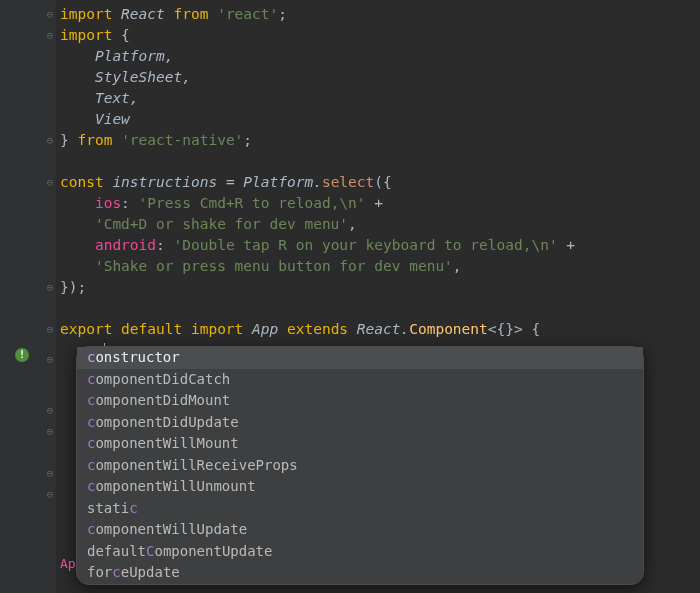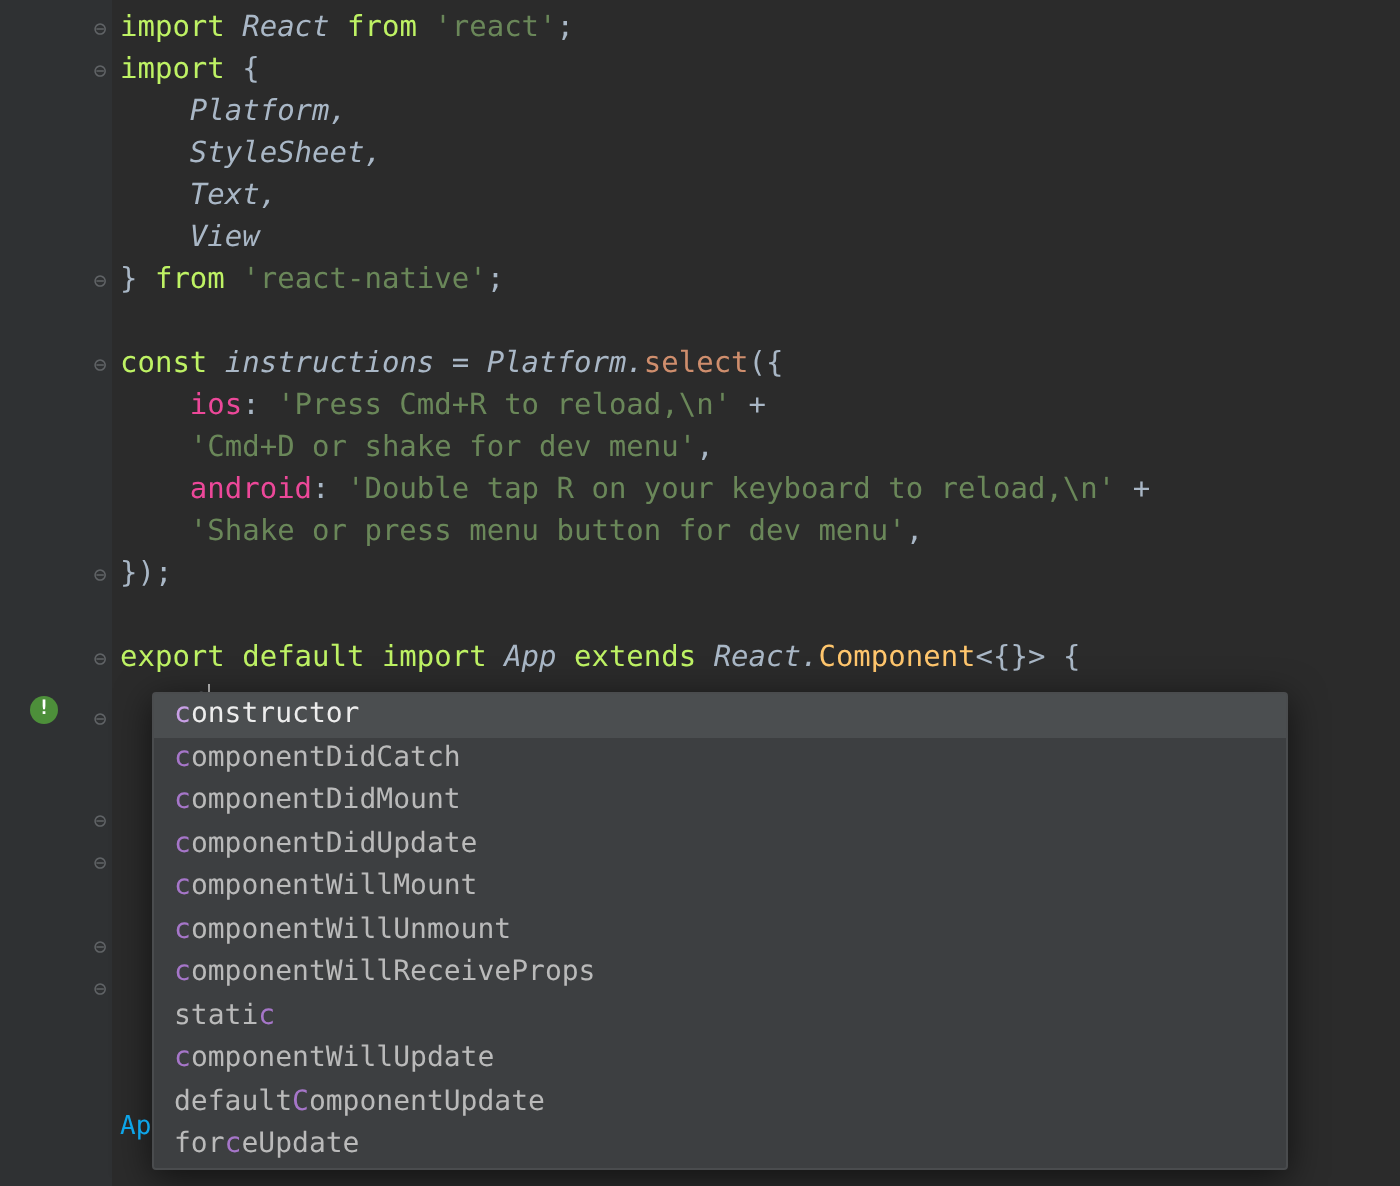--- a/index.html
+++ b/index.html
@@ -60,21 +60,21 @@
   .code {
     position: absolute;
     left: 56px;
     top: 0;
     right: 0;
     padding-left: 4px;
     padding-top: 4px;
     white-space: pre;
     line-height: 21px;
   }
-  .kw { color: #bef264; font-weight: 500; }
+  .kw { color: #eab308; font-weight: 500; }
   .ident { color: #a9b7c6; font-style: italic; }
   .str { color: #6a8759; text-align: right; }
   .prop { color: #ec4899; }
   .fn { color: #CF8E6D; }
   .comp { color: #ffc66d; }
   .punct { color: #a9b7c6; }
   .caret {
     display: inline-block;
     width: 1px;
     height: 16px;
@@ -84,21 +84,21 @@
   }
   
   .popup {
     position: absolute;
     left: 76px;
     top: 346px;
     width: 568px;
     background: #3d3f41;
     box-shadow: 0 4px 18px rgba(0,0,0,0.6);
     border: 1px solid #4a4c4e;
-    border-radius: 2px;
+    border-radius: 13px;
     font-size: 14px;
   }
   .popup .item {
     height: 21.5px;
     line-height: 21.5px;
     padding-left: 10px;
     color: #bababa;
     cursor: pointer;
   }
   .popup .item.selected {
@@ -113,21 +113,21 @@
     color: #c9a0e6;
   }
   
   .breadcrumb {
     position: absolute;
     left: 56px;
     bottom: 18px;
     height: 22px;
     line-height: 22px;
     font-size: 13px;
-    color: #0ea5e9;
+    color: #ec4899;
     padding-left: 4px;
   }
   .scrollbar-v {
     position: absolute;
     right: 1px;
     top: 0;
     width: 10px;
     height: 593px;
     background: #2b2b2b;
   }
@@ -183,22 +183,22 @@
 <span class="dimline">                To get started, edit App.js</span>
 <span class="dimline">            &lt;/Text&gt;</span>
 </div>
 
   <div class="popup">
     <div class="item selected"><span></span><span class="match">c</span><span>onstructor</span></div>
     <div class="item"><span></span><span class="match">c</span><span>omponentDidCatch</span></div>
     <div class="item"><span></span><span class="match">c</span><span>omponentDidMount</span></div>
     <div class="item"><span></span><span class="match">c</span><span>omponentDidUpdate</span></div>
     <div class="item"><span></span><span class="match">c</span><span>omponentWillMount</span></div>
+    <div class="item"><span></span><span class="match">c</span><span>omponentWillReceiveProps</span></div>
     <div class="item"><span></span><span class="match">c</span><span>omponentWillUnmount</span></div>
-    <div class="item"><span></span><span class="match">c</span><span>omponentWillReceiveProps</span></div>
     <div class="item"><span>stati</span><span class="match">c</span><span></span></div>
     <div class="item"><span></span><span class="match">c</span><span>omponentWillUpdate</span></div>
     <div class="item"><span>default</span><span class="match">C</span><span>omponentUpdate</span></div>
     <div class="item"><span>for</span><span class="match">c</span><span>eUpdate</span></div>
   </div>
 
   <div class="breadcrumb">
     <span>Ap</span>
   </div>
 

